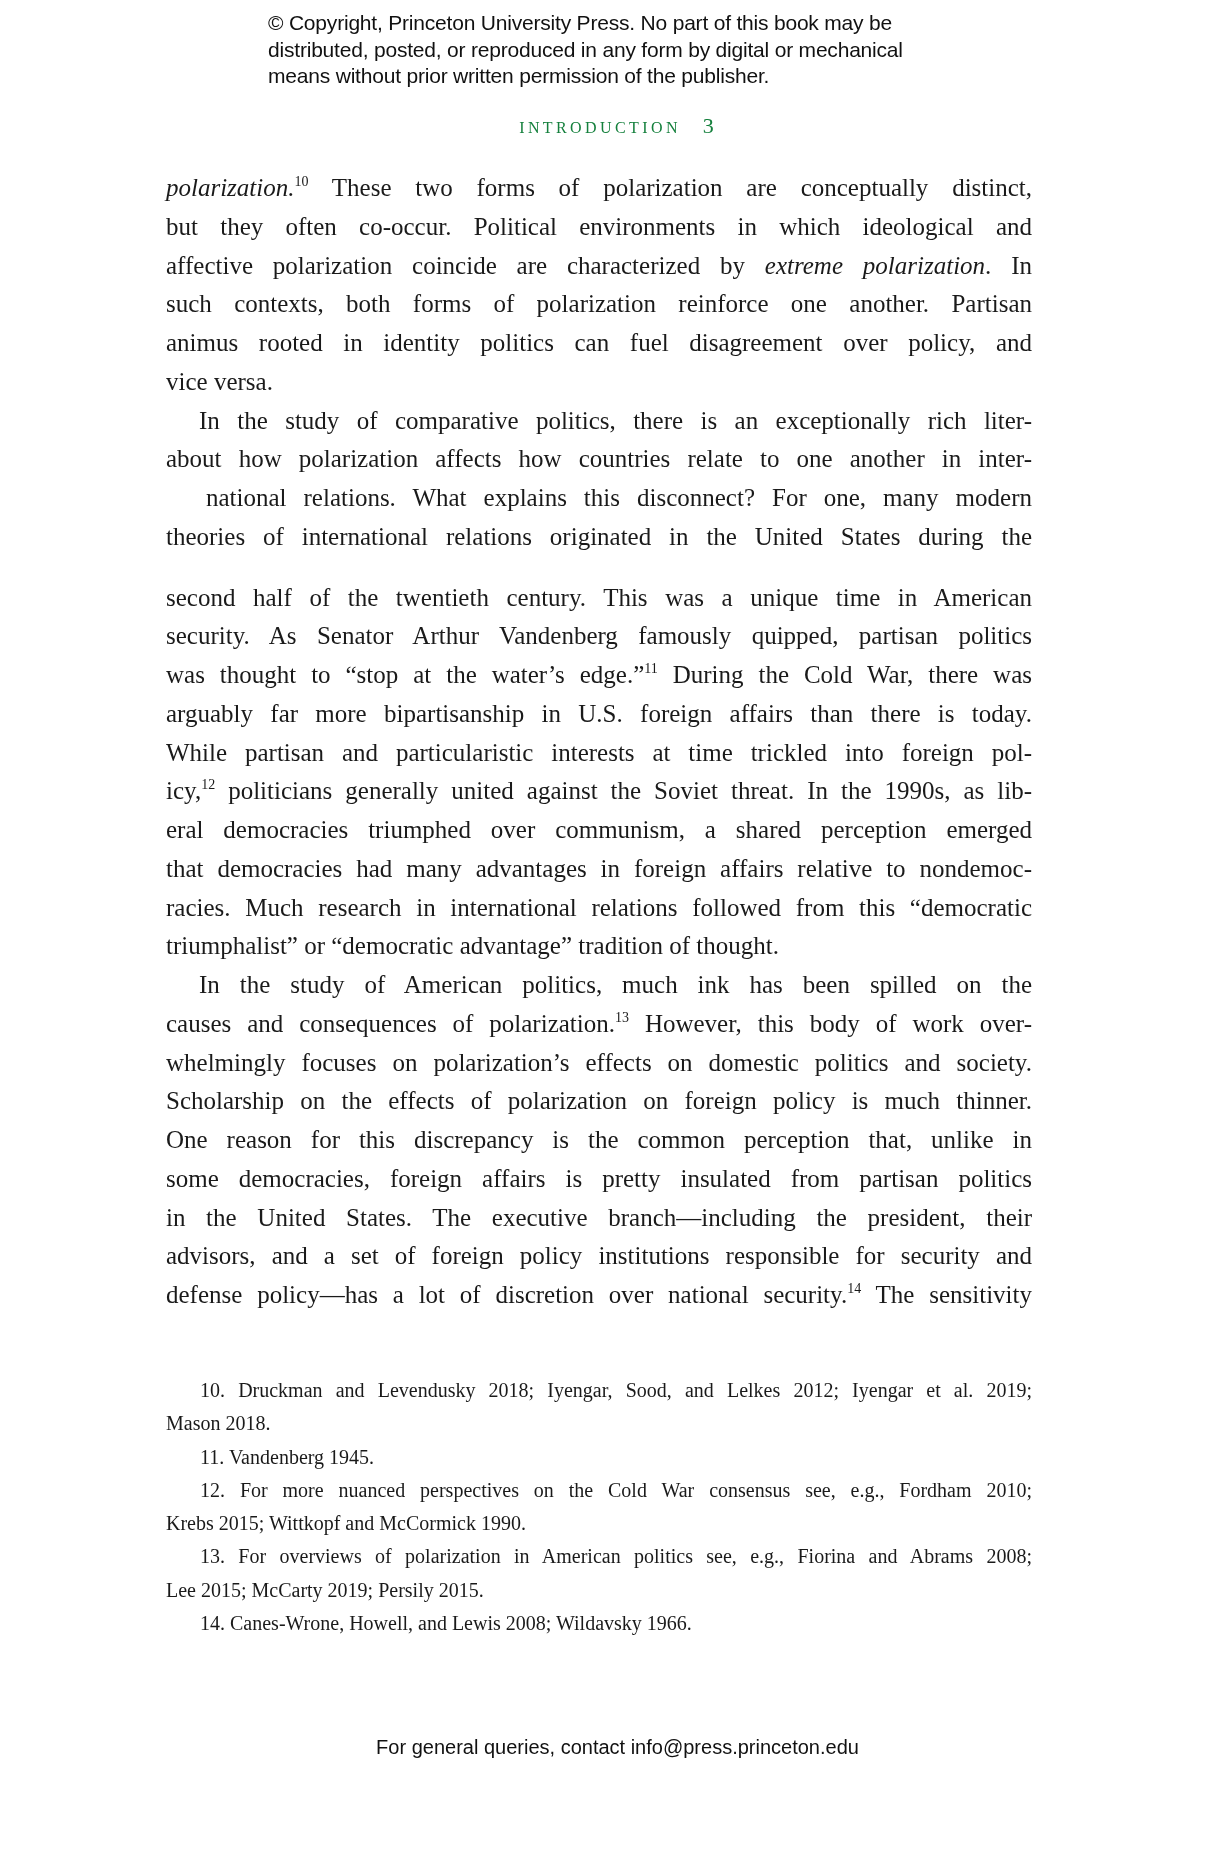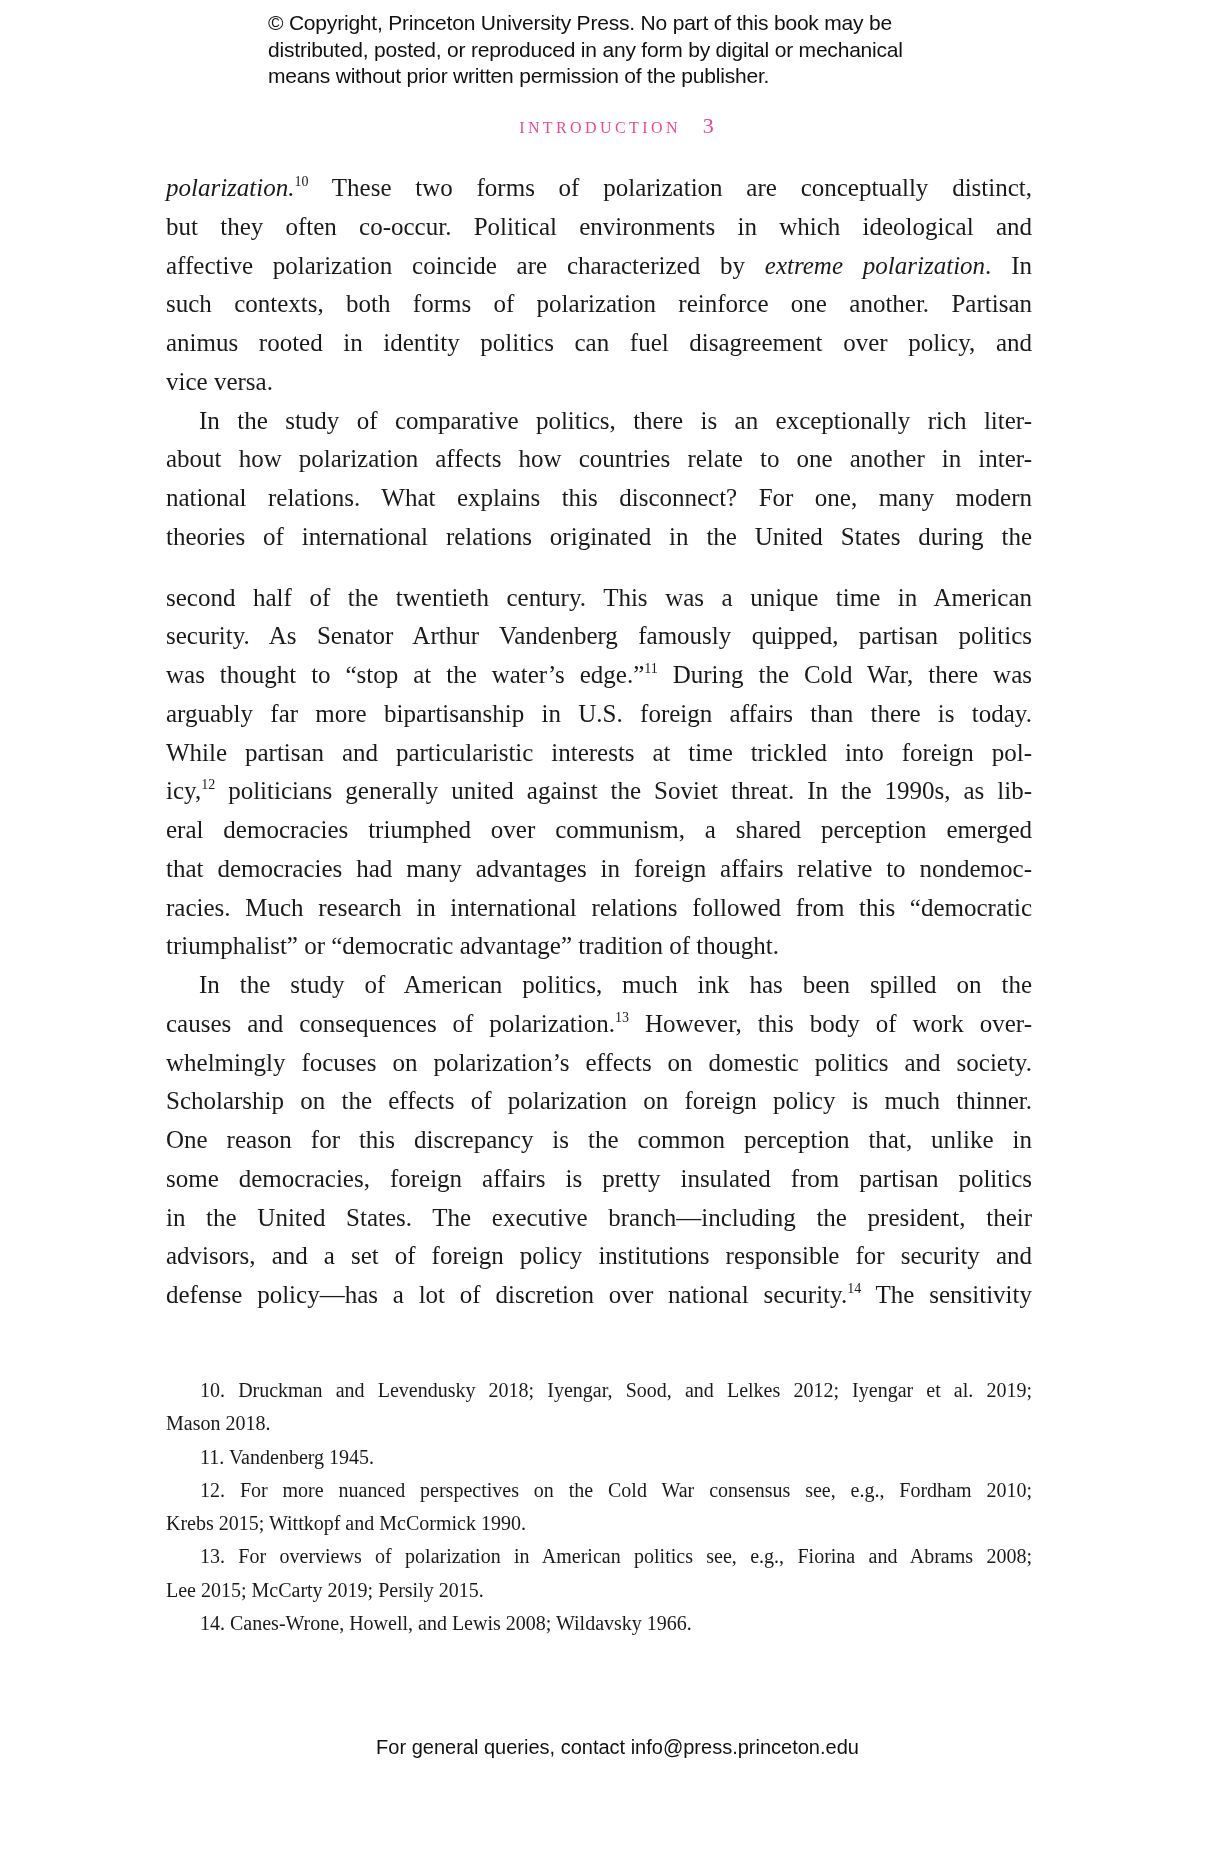--- a/index.html
+++ b/index.html
@@ -5,21 +5,21 @@
   html, body { margin: 0; padding: 0; background: #ffffff; }
   body { width: 1225px; height: 1850px; position: relative; overflow: hidden; color: #1a1a1a; }
   .copyright {
     position: absolute; left: 268px; top: 10px; width: 720px;
     font-family: "Liberation Sans", sans-serif; font-size: 21px; line-height: 26.7px;
     color: #111; letter-spacing: -0.2px;
   }
   .copyright .cl { display: block; white-space: nowrap; }
   .running-head {
     position: absolute; left: 0; width: 1225px; top: 113px; text-align: center;
-    font-family: "Liberation Serif", serif; font-size: 16px; color: #ec4899;
+    font-family: "Liberation Serif", serif; font-size: 16px; color: #15803d;
   }
   .running-head .rh-title { letter-spacing: 3.4px; margin-left: 8px; }
   .running-head .rh-page { font-size: 22px; margin-left: 22px; }
   .body-text {
     position: absolute; left: 166px; top: 169px; width: 866px;
     font-family: "Liberation Serif", serif; font-size: 25px; line-height: 38.75px; color: #1a1a1a;
   }
   .line { display: block; white-space: nowrap; text-align: justify; text-align-last: justify; height: 38.75px; overflow: visible; }
   .line.last { text-align-last: left; }
   .line.indent { padding-left: 33px; }
@@ -56,21 +56,21 @@
     <span class="line" style="white-space: normal;">but they often co-occur. Political environments in which ideological and</span>
     <span class="line" style="white-space: normal;"><span>affective polarization coincide are characterized by </span><em>extreme polarization</em><span>. In</span></span>
     <span class="line" style="white-space: normal;">such contexts, both forms of polarization reinforce one another. Partisan</span>
     <span class="line" style="white-space: normal;">animus rooted in identity politics can fuel disagreement over policy, and</span>
     <span class="line last">vice versa.</span>
   </div>
 
   <div>
     <span class="line indent" style="white-space: normal;">In the study of comparative politics, there is an exceptionally rich liter-</span>
     <span class="line" style="white-space: normal;">about how polarization affects how countries relate to one another in inter-</span>
-    <span class="line" style="white-space: normal;">national relations. What explains this disconnect? For one, many modern</span>
+    <span class="line" style="white-space: normal; margin-left: 40px;">national relations. What explains this disconnect? For one, many modern</span>
     <span class="line" style="white-space: normal;">theories of international relations originated in the United States during the</span>
     <span class="line" style="white-space: normal; margin-top: 22px;">second half of the twentieth century. This was a unique time in American</span>
     <span class="line" style="white-space: normal;">security. As Senator Arthur Vandenberg famously quipped, partisan politics</span>
     <span class="line" style="white-space: normal;"><span>was thought to “stop at the water’s edge.”</span><sup class="fn">11</sup><span> During the Cold War, there was</span></span>
     <span class="line" style="white-space: normal;">arguably far more bipartisanship in U.S. foreign affairs than there is today.</span>
     <span class="line" style="white-space: normal;">While partisan and particularistic interests at time trickled into foreign pol-</span>
     <span class="line" style="white-space: normal;"><span>icy,</span><sup class="fn">12</sup><span> politicians generally united against the Soviet threat. In the 1990s, as lib-</span></span>
     <span class="line" style="white-space: normal;">eral democracies triumphed over communism, a shared perception emerged</span>
     <span class="line" style="white-space: normal;">that democracies had many advantages in foreign affairs relative to nondemoc-</span>
     <span class="line" style="white-space: normal;">racies. Much research in international relations followed from this “democratic</span>

